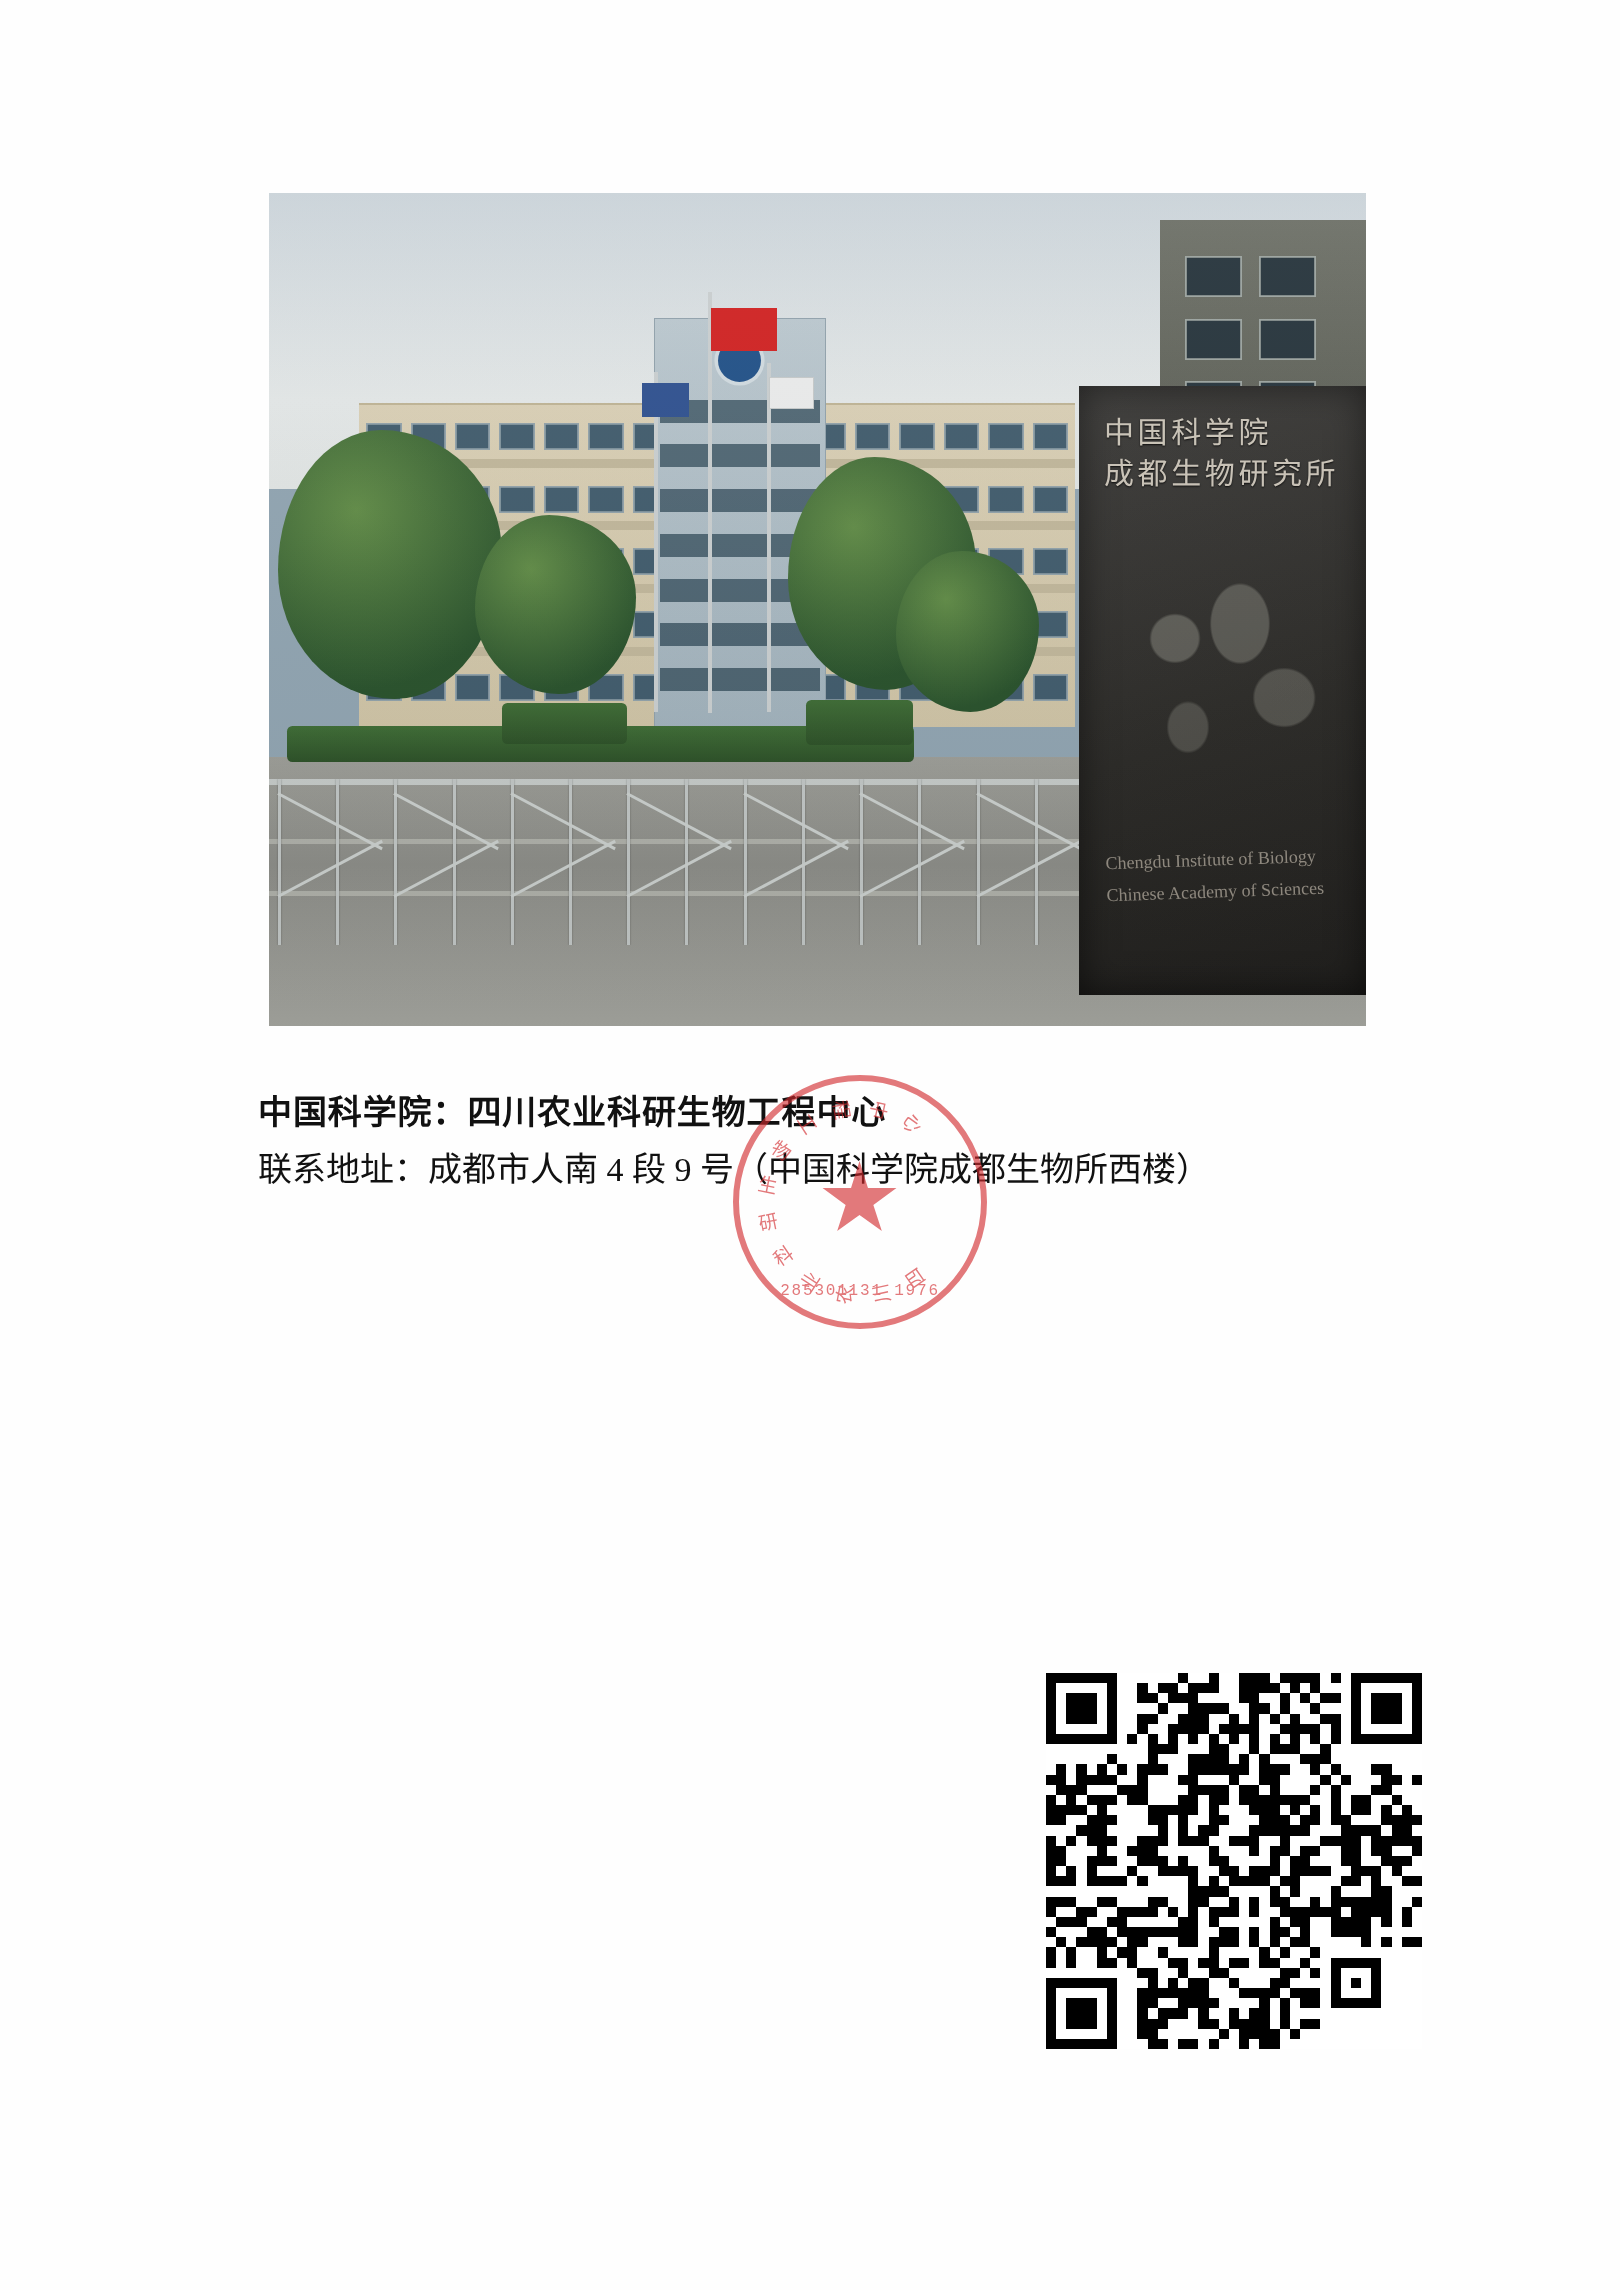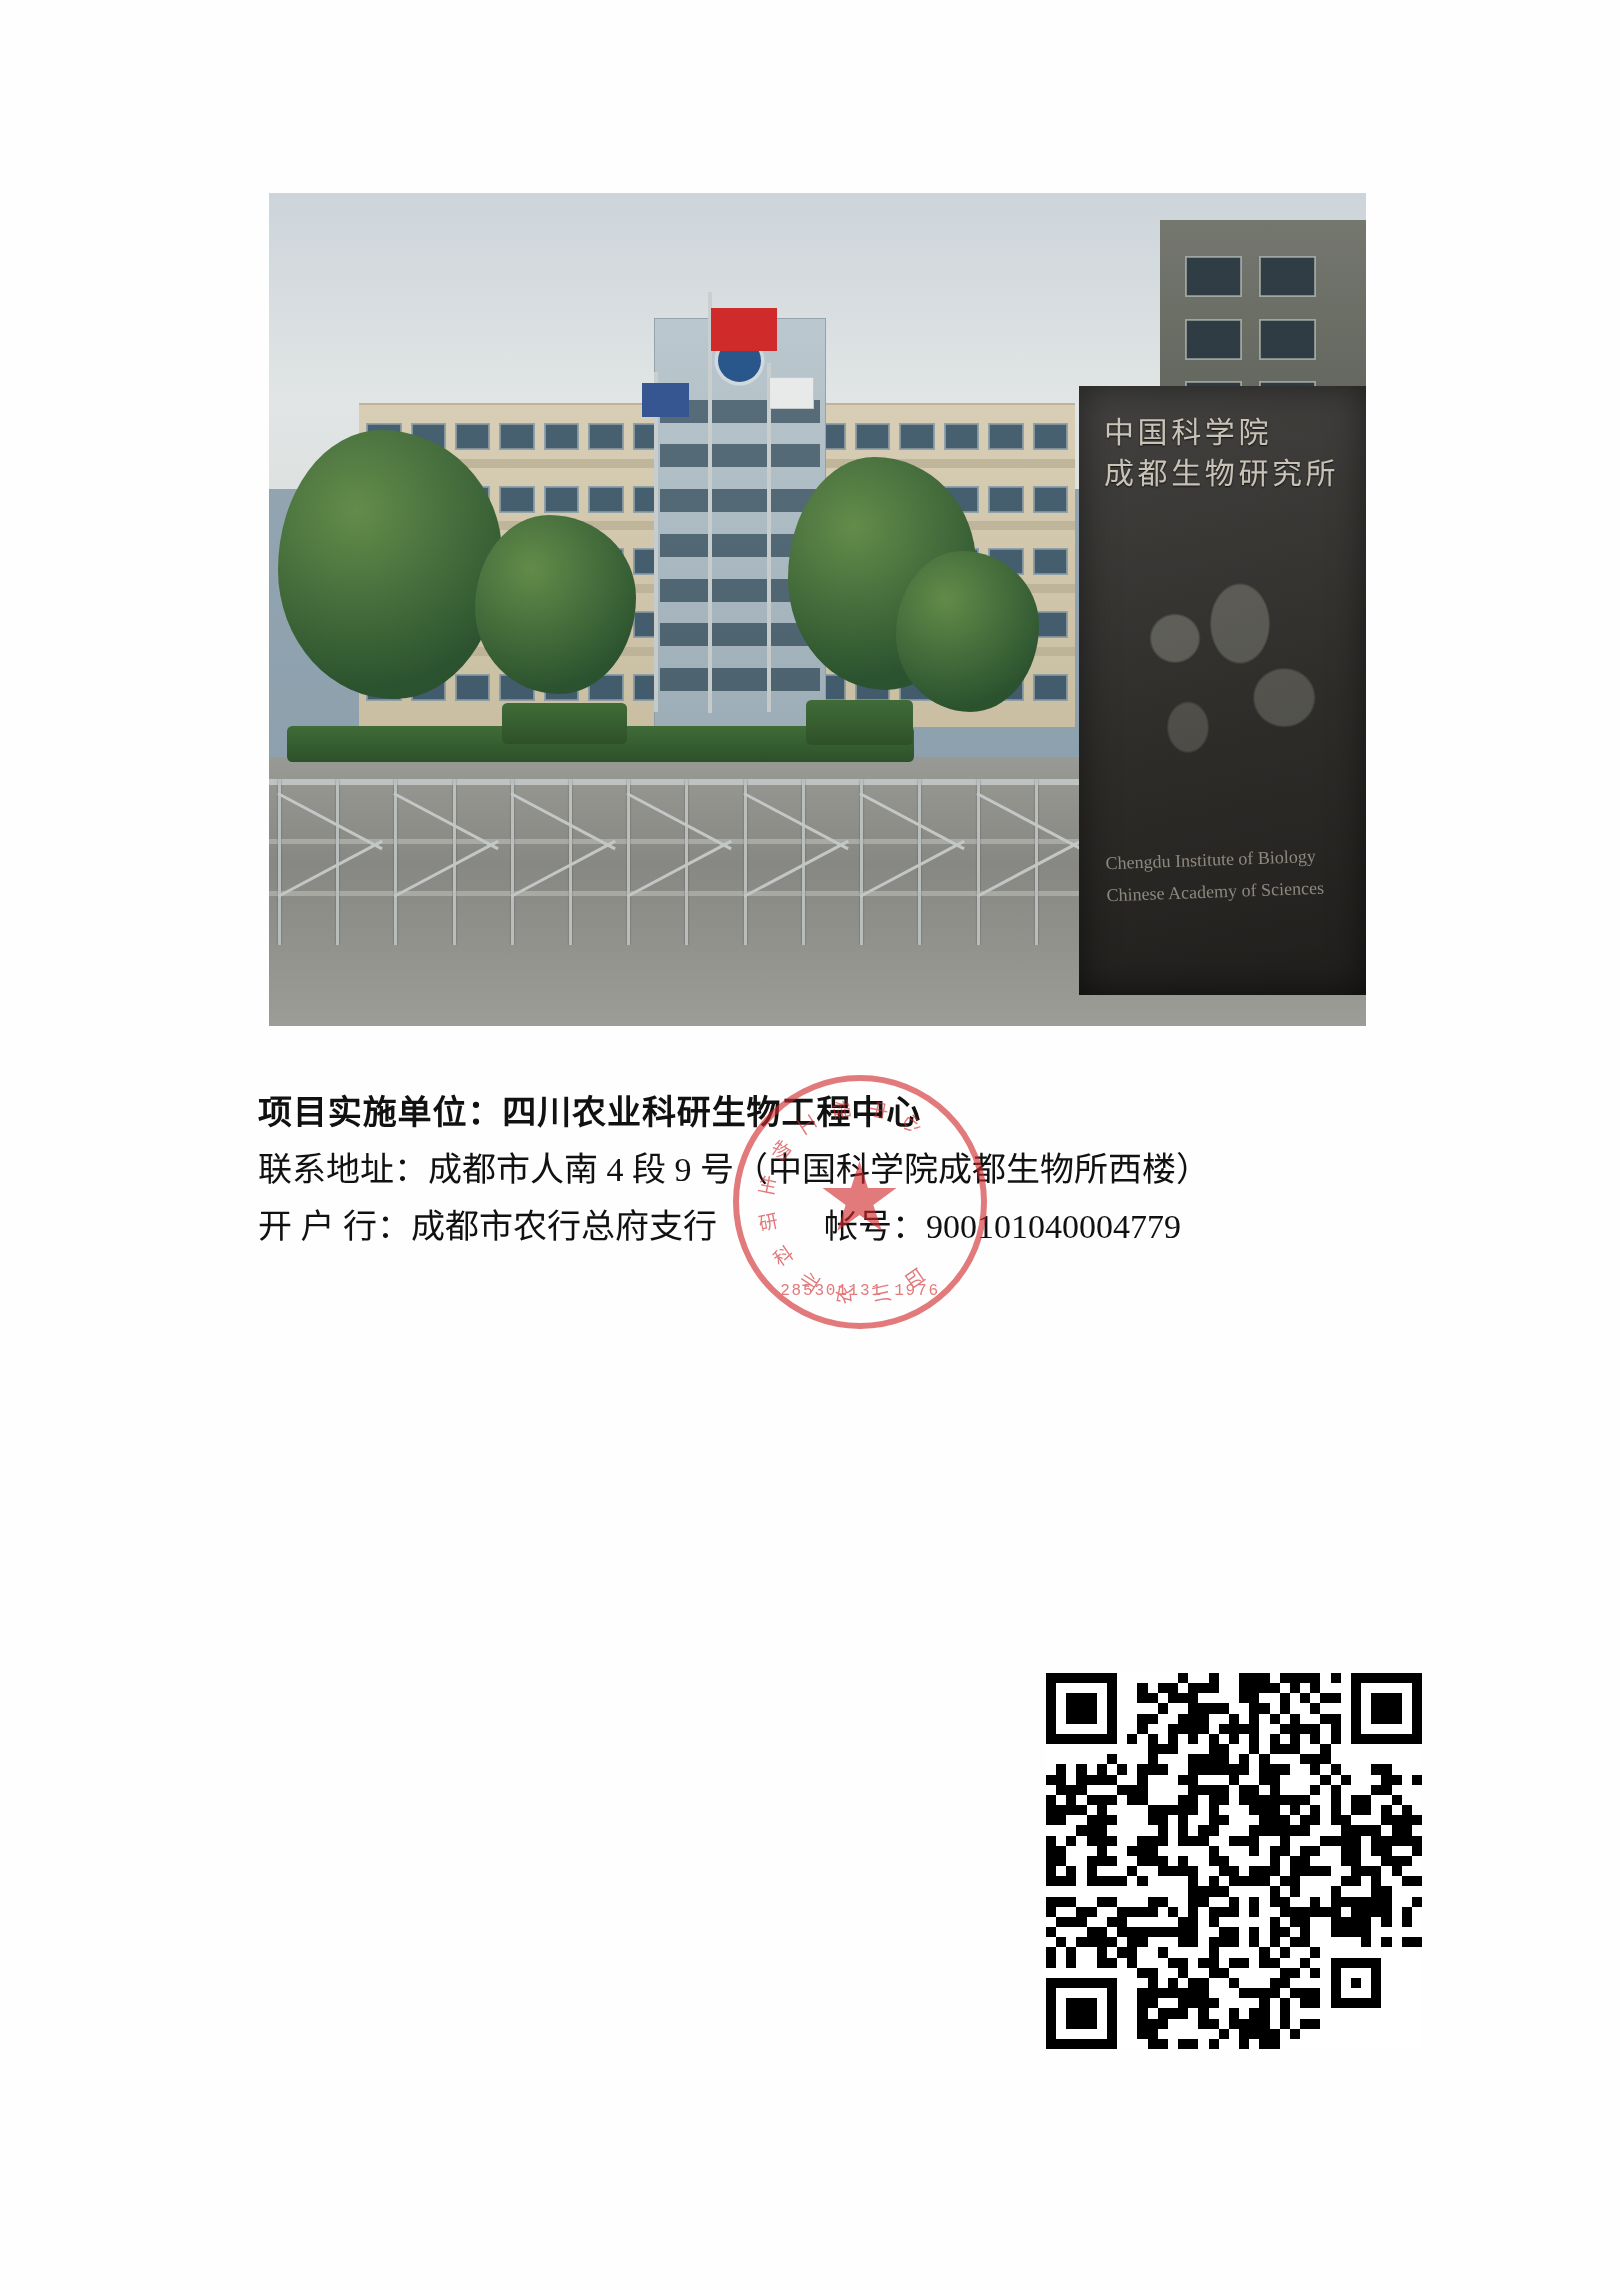--- a/index.html
+++ b/index.html
@@ -514,30 +514,27 @@
         </div>
       </div>
 
       <div class="photo-shade"></div>
     </div>
   </div>
 
   <div class="info">
 
     <div class="line bold">
-      <span class="lbl">项目实施单位：</span><span>四川农业科研生物工程中心</span>
+      <span class="lbl">中国科学院：</span><span>四川农业科研生物工程中心</span>
     </div>
 
     <div class="line">
       <span class="lbl">联系地址：</span><span>成都市人南 4 段 9 号（中国科学院成都生物所西楼）</span>
     </div>
 
-    <div class="line">
-      <span class="lbl">开 户 行：</span><span>成都市农行总府支行</span><span style="display:inline-block;width:107px;"></span><span class="lbl">帐号：</span><span>900101040004779</span>
-    </div>
 
 
 
 
   </div>
 
   <div class="seal">
     <div class="star"></div>
     <div class="ring-text">
         <span style="transform: rotate(-215deg) translate(0px, -93px) rotate(90deg) translate(-50%, -50%);">四</span>

